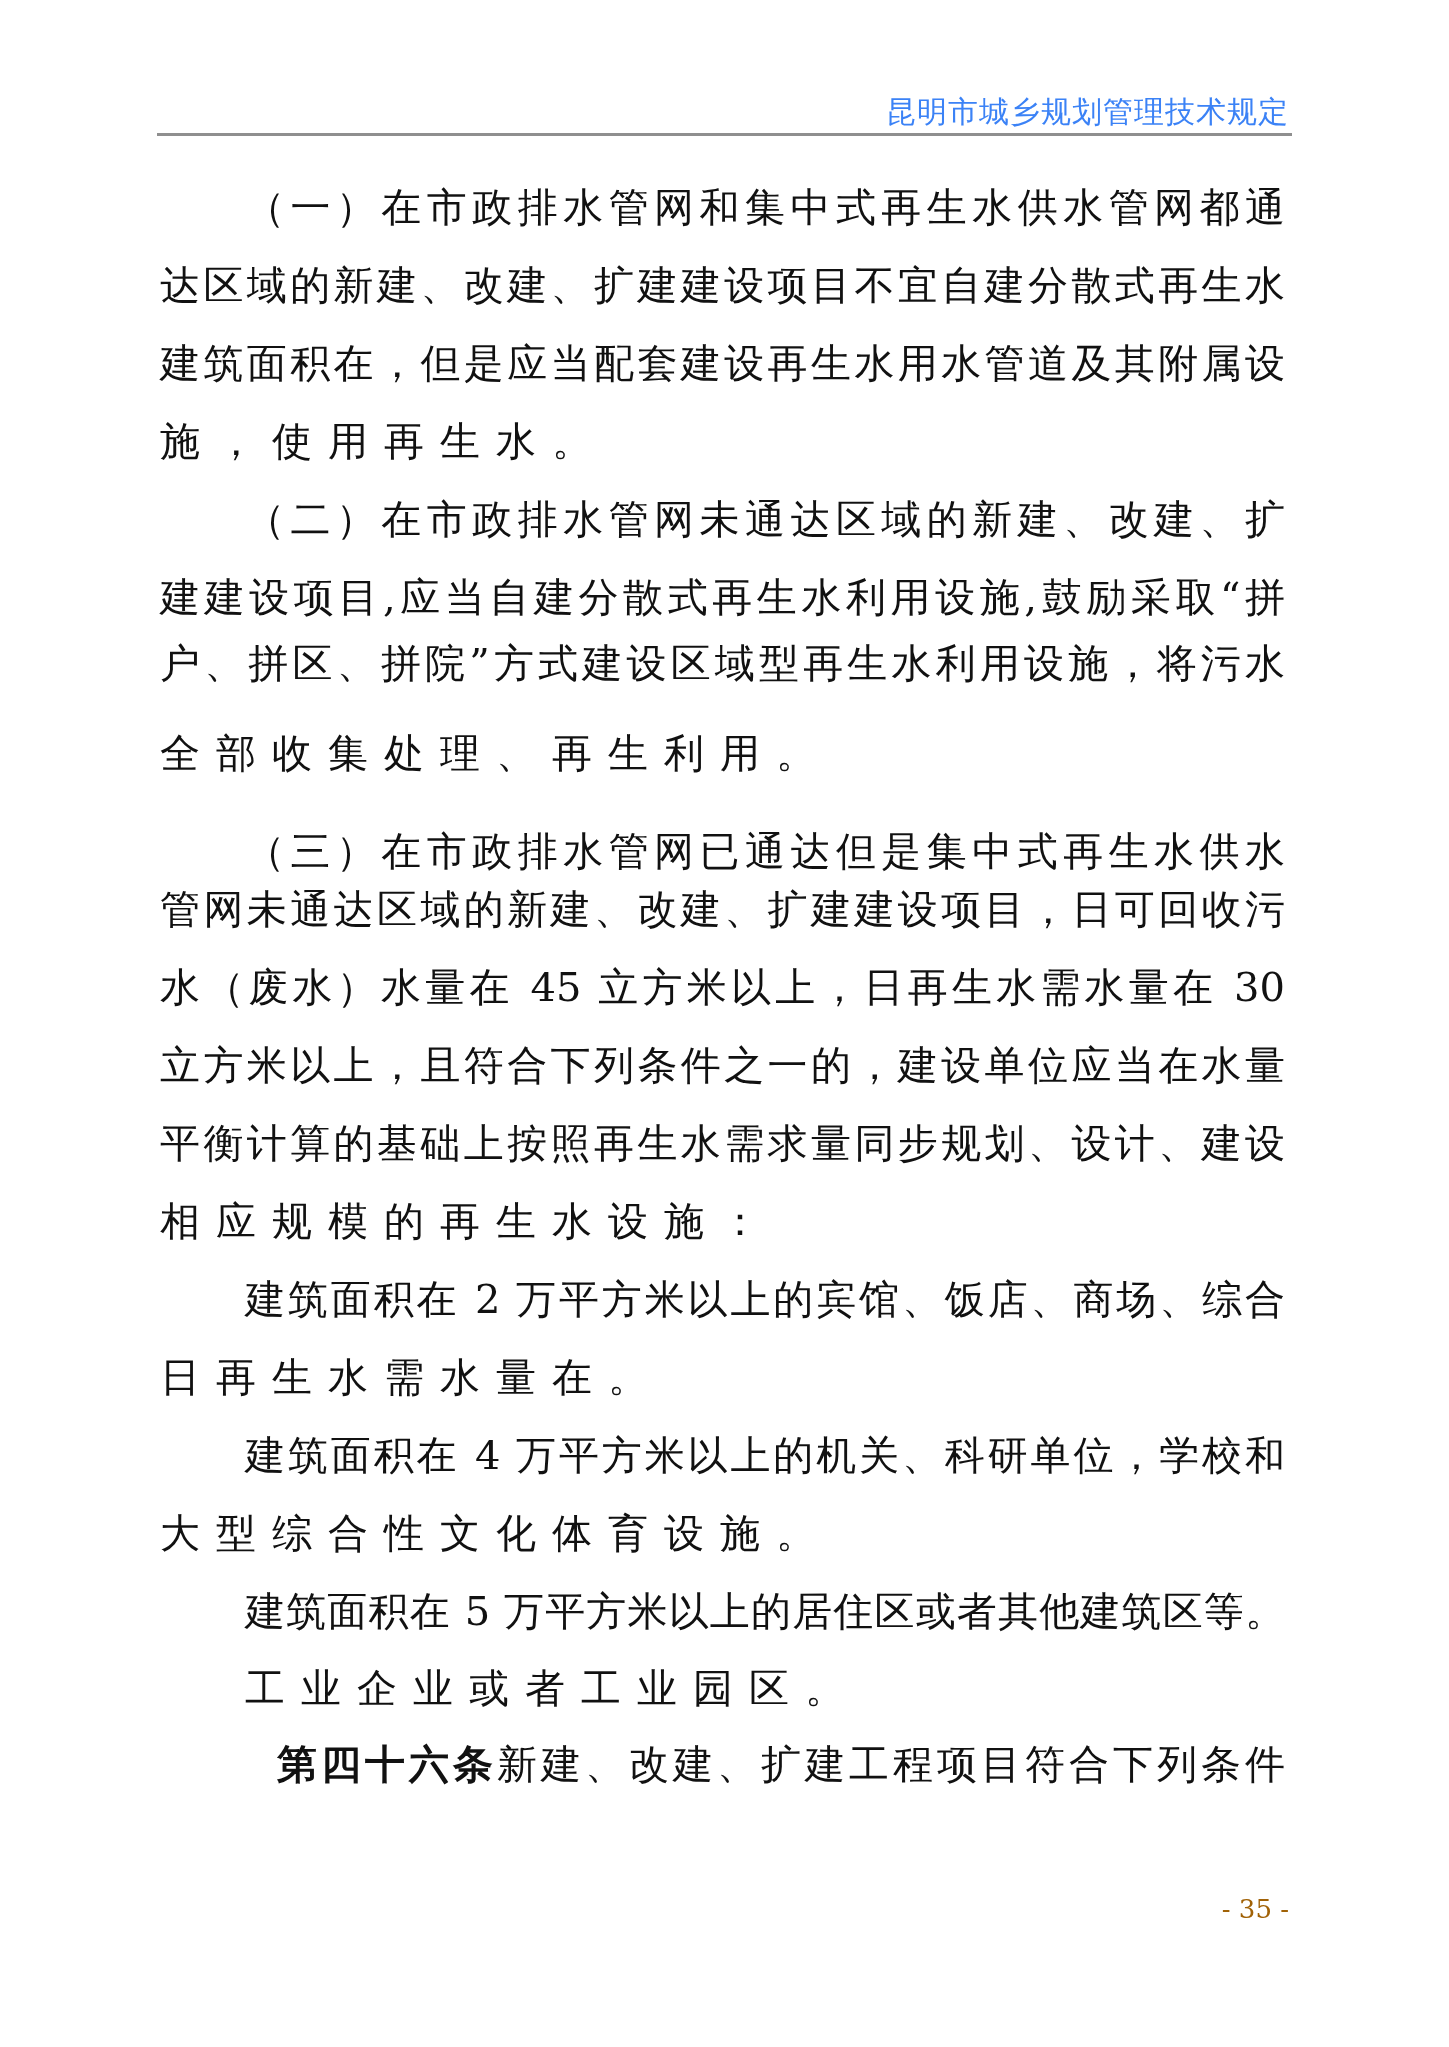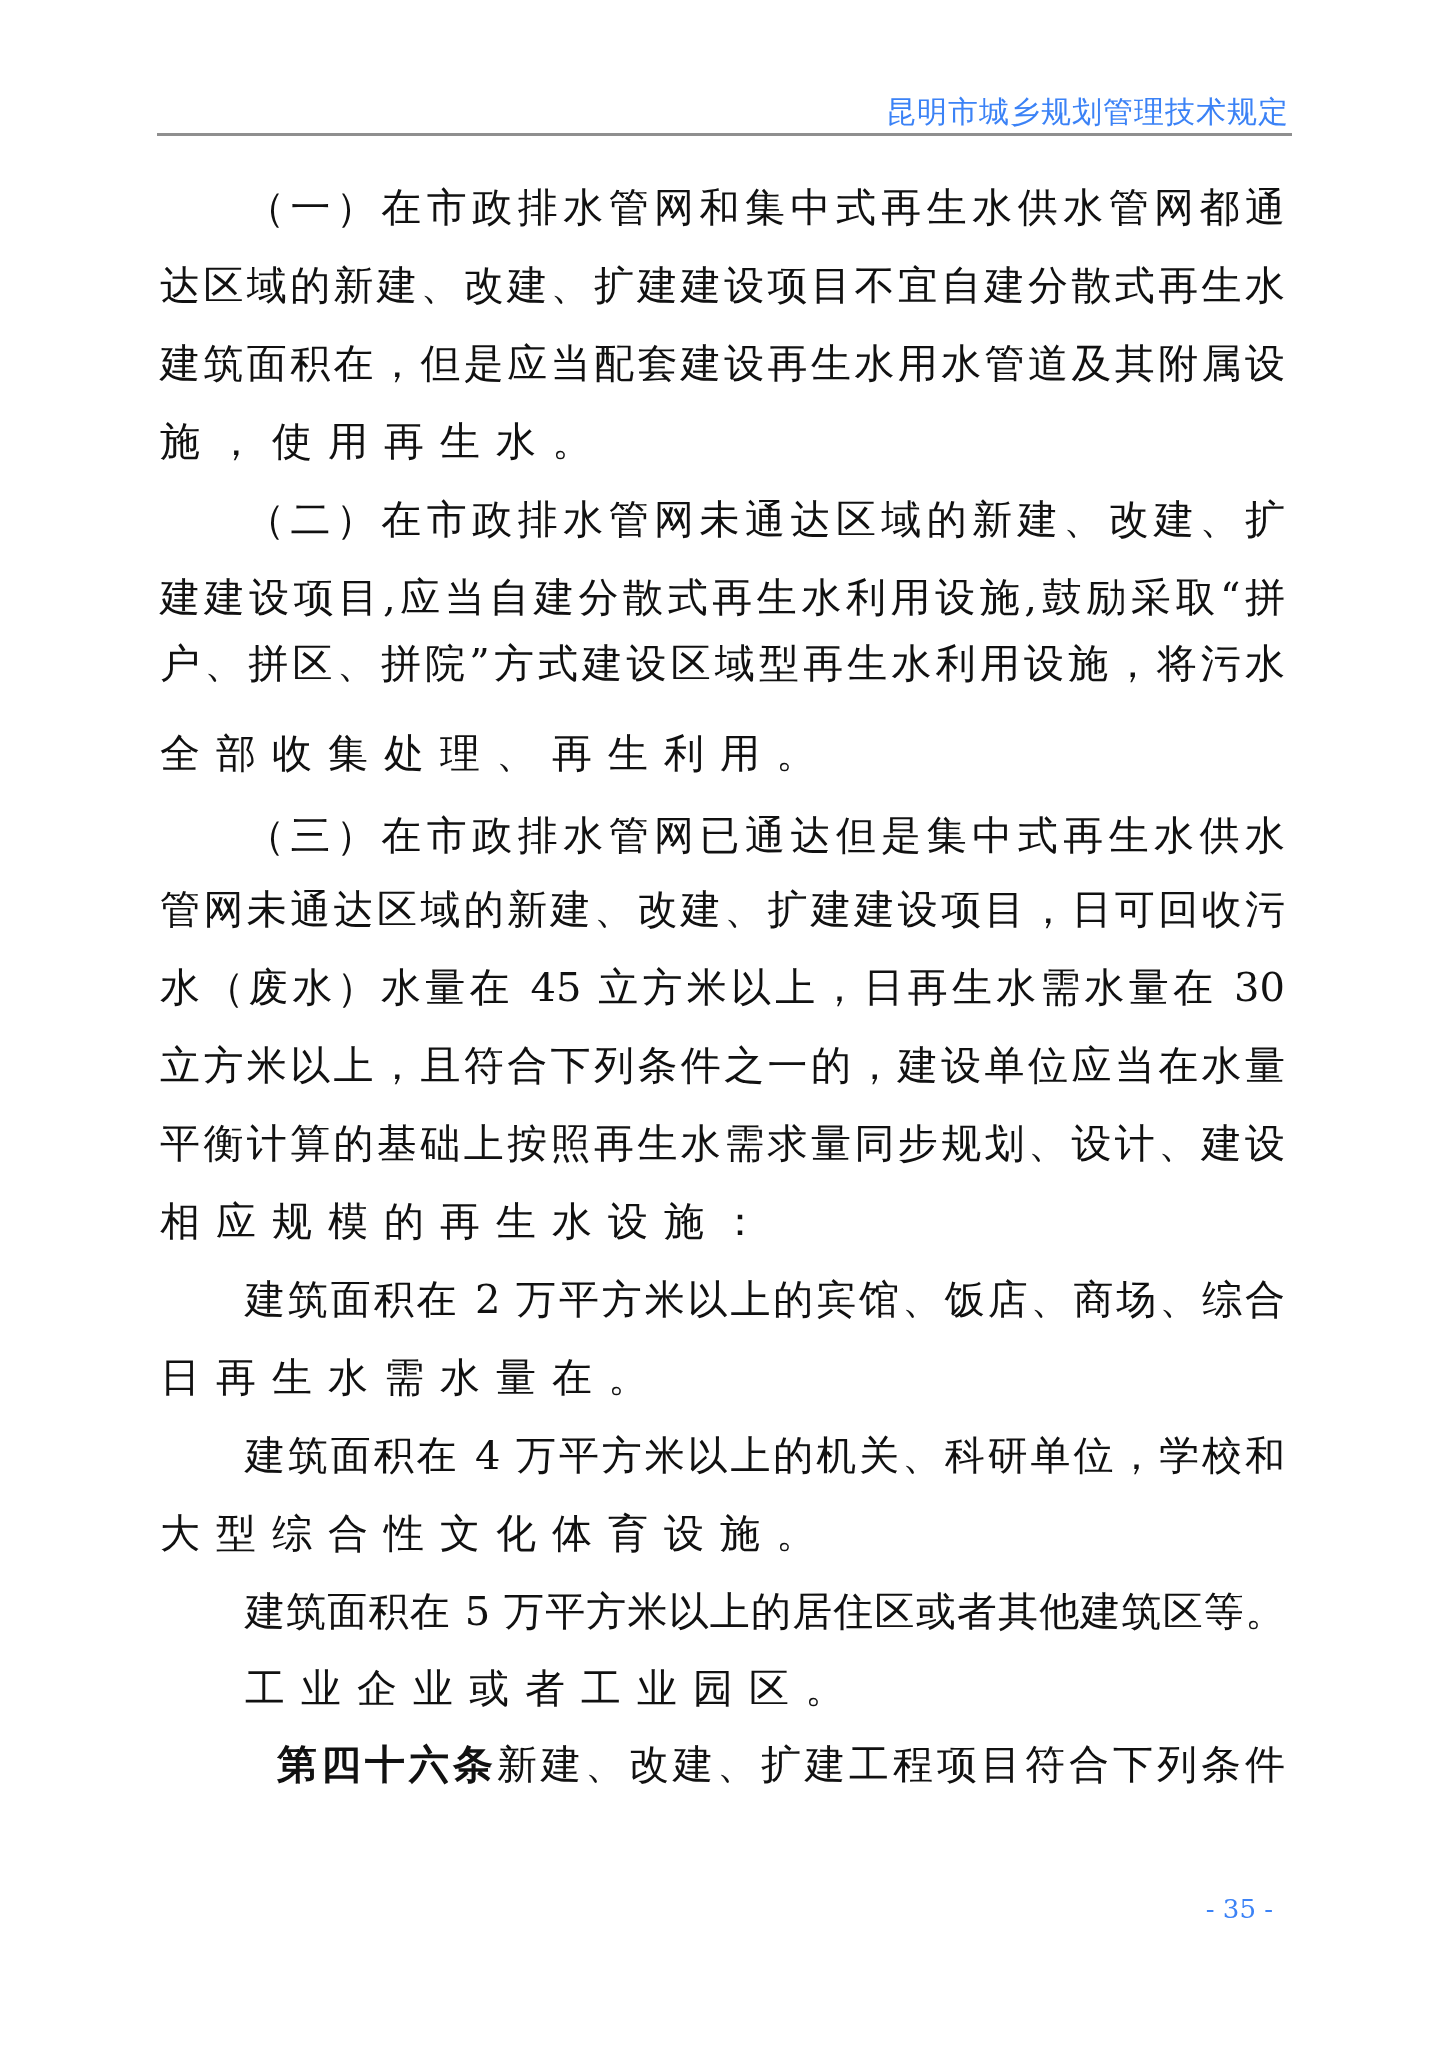--- a/index.html
+++ b/index.html
@@ -65,45 +65,45 @@
       letter-spacing: 16px;
     }
     .line .article-num {
       font-family: "DejaVu Sans", "Liberation Sans", sans-serif;
       font-weight: bold;
       letter-spacing: 0;
       margin-left: 32px;
     }
     .page-number {
       position: absolute;
-      right: 176px;
+      right: 160px;
       top: 1893px;
       font-size: 26px;
       line-height: 32px;
-      color: #3b82f6;
+      color: #a16207;
       white-space: nowrap;
     }
   </style>
 </head>
 <body>
 
 <div class="page">
   <div class="running-header">昆明市城乡规划管理技术规定</div>
   <div class="header-rule"></div>
 
   <div class="body-text">
     <div class="line indent" style="top:0px">（一）在市政排水管网和集中式再生水供水管网都通</div>
     <div class="line" style="top:78px">达区域的新建、改建、扩建建设项目不宜自建分散式再生水</div>
     <div class="line" style="top:156px">建筑面积在，但是应当配套建设再生水用水管道及其附属设</div>
     <div class="line last" style="top:234px">施，使用再生水。</div>
     <div class="line indent" style="top:312px">（二）在市政排水管网未通达区域的新建、改建、扩</div>
     <div class="line" style="top:390px">建建设项目,应当自建分散式再生水利用设施,鼓励采取“拼</div>
     <div class="line" style="top:456px">户、拼区、拼院”方式建设区域型再生水利用设施，将污水</div>
     <div class="line last" style="top:546px">全部收集处理、再生利用。</div>
-    <div class="line indent" style="top:628px">（三）在市政排水管网已通达但是集中式再生水供水</div>
+    <div class="line indent" style="top:644px">（三）在市政排水管网已通达但是集中式再生水供水</div>
     <div class="line" style="top:702px">管网未通达区域的新建、改建、扩建建设项目，日可回收污</div>
     <div class="line" style="top:780px">水（废水）水量在 45 立方米以上，日再生水需水量在 30</div>
     <div class="line" style="top:858px">立方米以上，且符合下列条件之一的，建设单位应当在水量</div>
     <div class="line" style="top:936px">平衡计算的基础上按照再生水需求量同步规划、设计、建设</div>
     <div class="line last" style="top:1014px">相应规模的再生水设施：</div>
     <div class="line indent" style="top:1092px">建筑面积在 2 万平方米以上的宾馆、饭店、商场、综合</div>
     <div class="line last" style="top:1170px">日再生水需水量在。</div>
     <div class="line indent" style="top:1248px">建筑面积在 4 万平方米以上的机关、科研单位，学校和</div>
     <div class="line last" style="top:1326px">大型综合性文化体育设施。</div>
     <div class="line indent" style="top:1404px">建筑面积在 5 万平方米以上的居住区或者其他建筑区等。</div>

